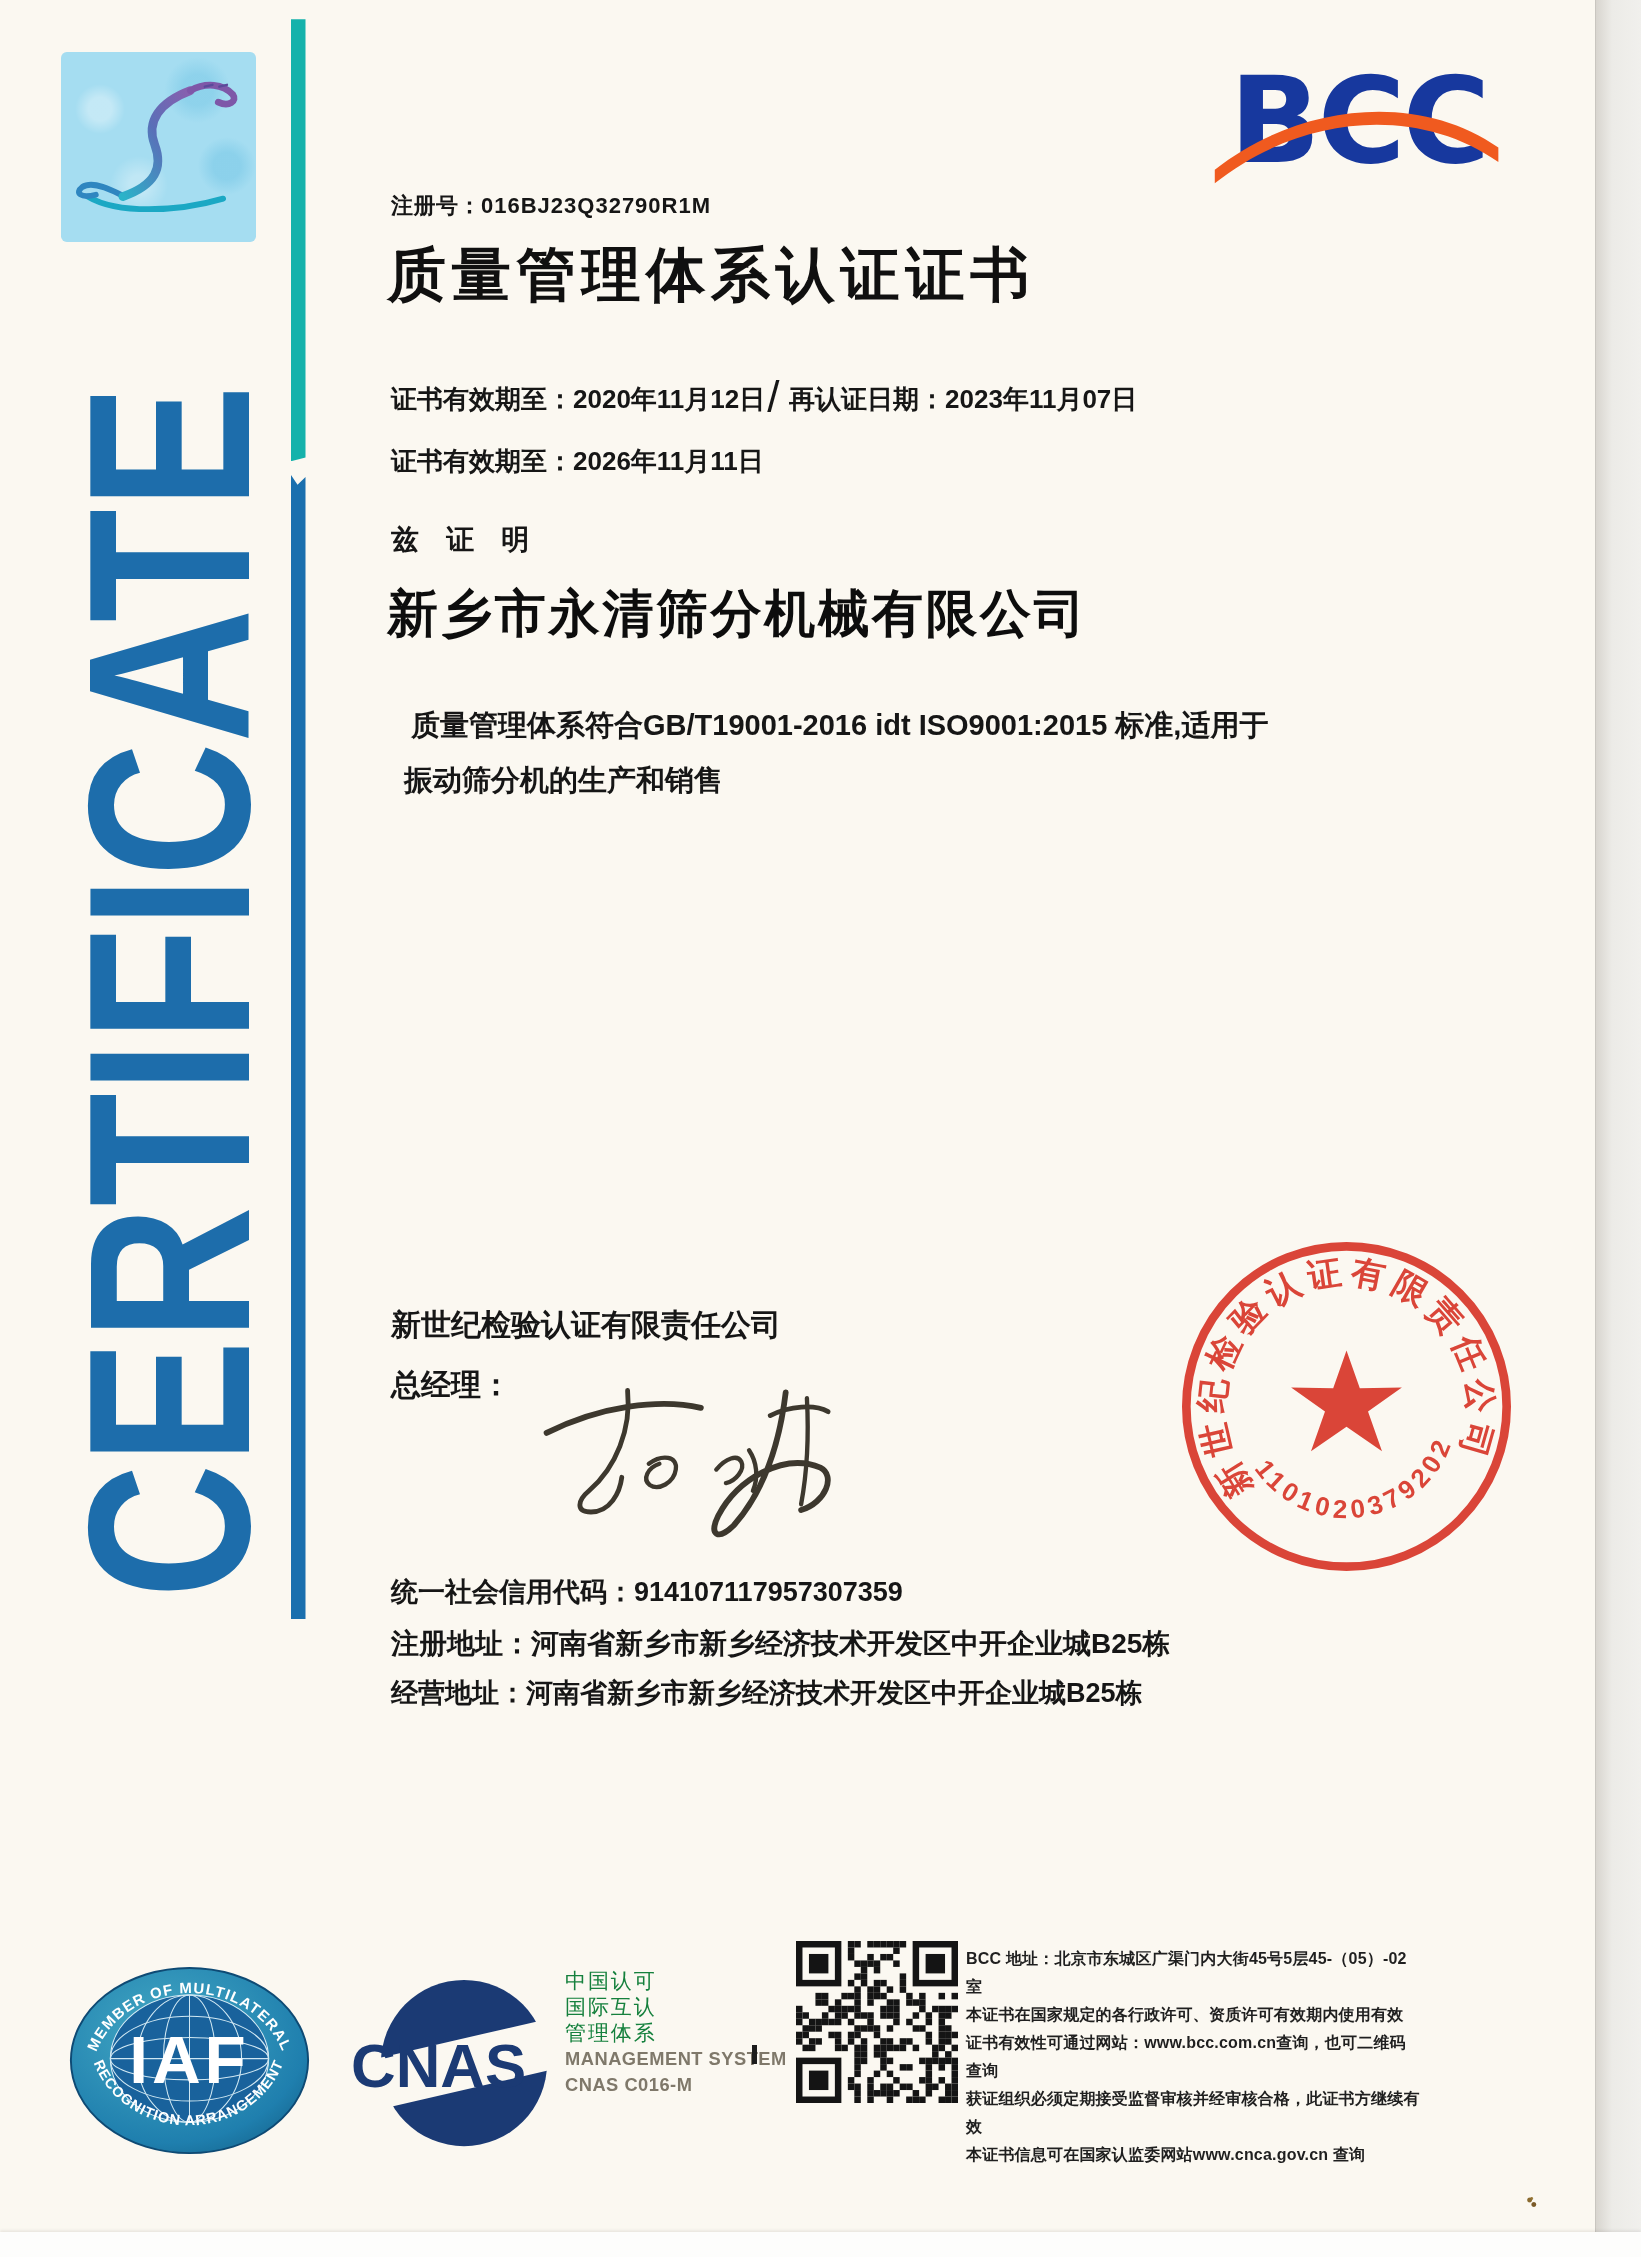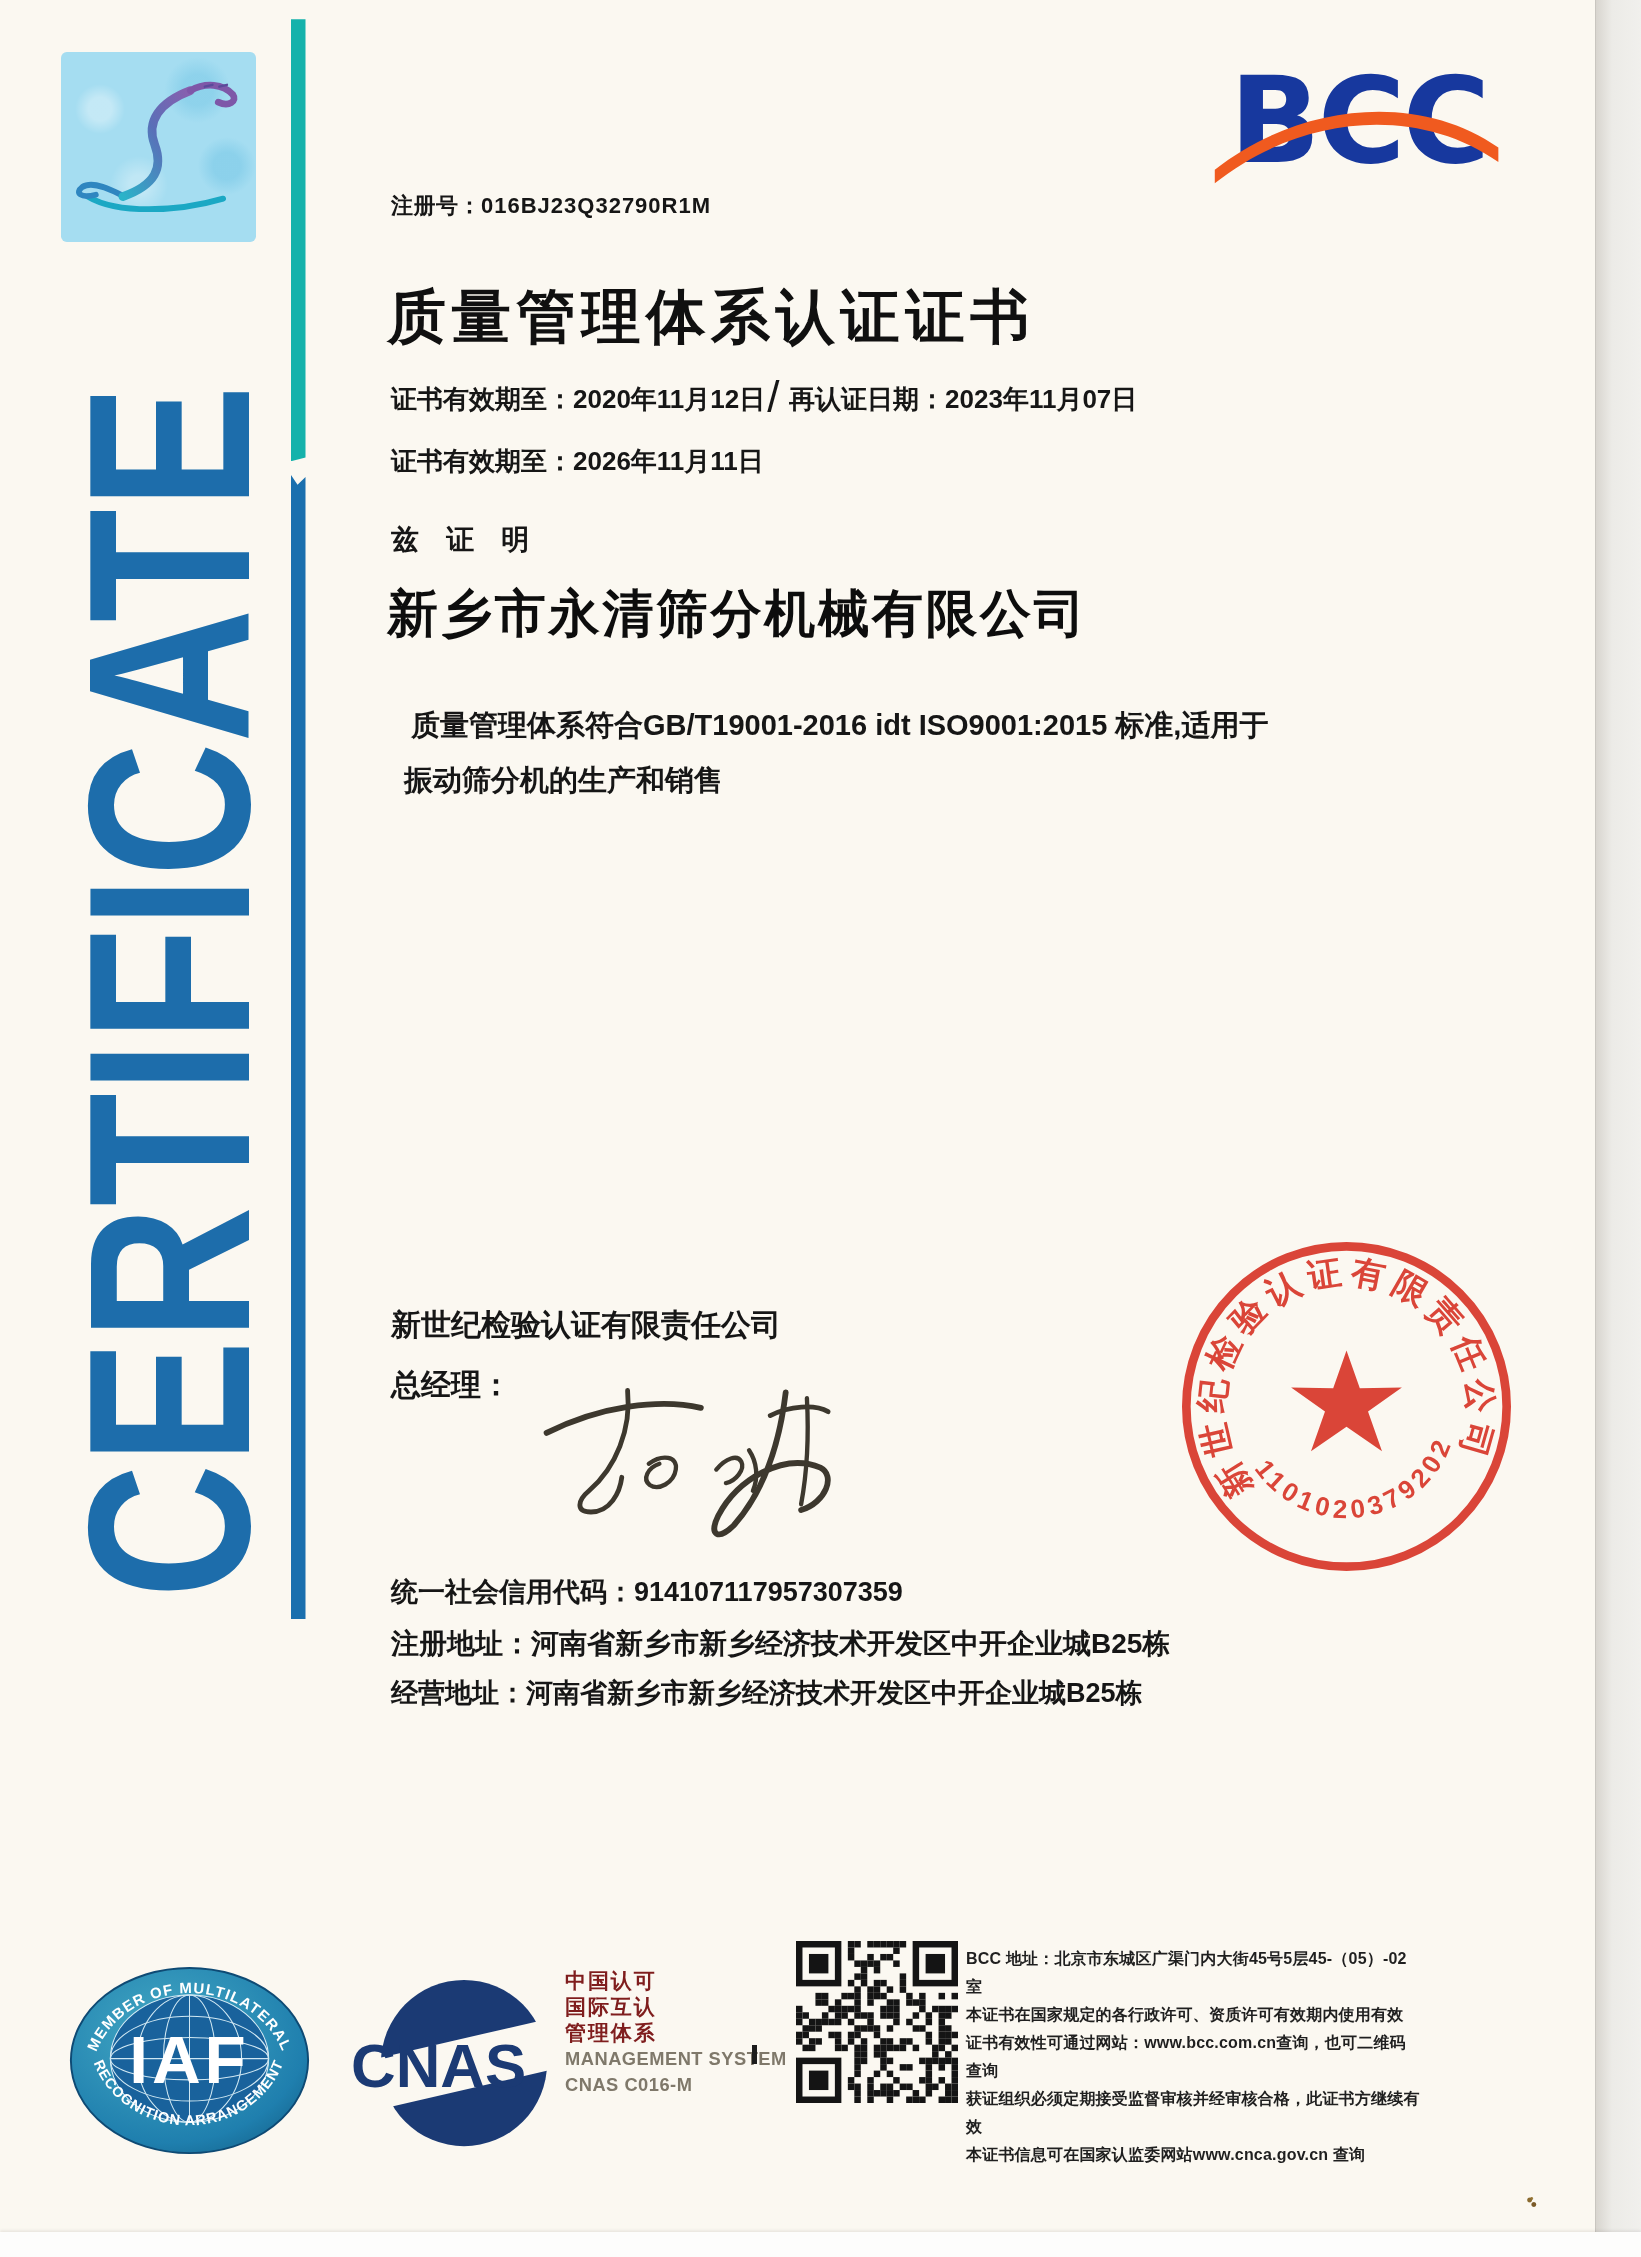--- a/index.html
+++ b/index.html
@@ -36,21 +36,21 @@
   
   .stripe-teal{left:291px;top:19.3px;width:14.5px;height:442px;background:#15b2ab;
     clip-path:polygon(0 0,100% 0,100% calc(100% - 3.9px),0 100%);}
   .stripe-blue{left:291px;top:475px;width:14.5px;height:1144px;background:#1a6fae;
     clip-path:polygon(0 0,45% 9.7px,100% 1.9px,100% 100%,0 100%);}
 
   .cert-svg{left:0;top:365px;}
 
   .reg-line{left:391px;top:191px;font-size:22px;font-weight:700;letter-spacing:0.5px;}
   .reg-line .val{font-weight:700;letter-spacing:1px;}
-  .doc-title{left:387px;top:236px;font-size:59px;font-weight:700;letter-spacing:5.8px;color:#101010;margin-top:42px;}
+  .doc-title{left:387px;top:236px;font-size:59px;font-weight:700;letter-spacing:5.8px;color:#101010;}
 
   .date-line1{left:391px;top:382px;font-size:26px;font-weight:600;}
   .date-line1 .slash{display:inline-block;font-size:44px;font-weight:400;line-height:0;
     transform:translateY(3.9px);margin:0 9.7px 0 1.9px;}
   .date-line2{left:391px;top:444px;font-size:26px;font-weight:600;}
 
   .hereby{left:391px;top:521px;font-size:28px;font-weight:600;letter-spacing:9.7px;}
   .company{left:387px;top:580px;font-size:51px;font-weight:700;letter-spacing:2.9px;color:#0d0d0d;}
   .scope1{left:389px;top:706px;font-size:29px;font-weight:600;margin-left:22px;}
   .scope2{left:404px;top:761px;font-size:29px;font-weight:600;}
@@ -61,21 +61,21 @@
   .stamp-svg{left:1168px;top:1228px;opacity:.93;}
 
   .credit{left:391px;top:1574px;font-size:27px;font-weight:600;}
   .addr1{left:391px;top:1625px;font-size:28px;font-weight:600;}
   .addr2{left:391px;top:1675px;font-size:27px;font-weight:600;}
 
   .iaf-svg{left:68px;top:1966px;}
   .cnas-svg{left:351px;top:1979px;}
 
   .accred{left:565px;top:1968px;line-height:26px;}
-  .accred .zh{font-size:21px;color:#7f1d1d;letter-spacing:1.9px;font-weight:700;}
+  .accred .zh{font-size:21px;color:#15803d;letter-spacing:1.9px;font-weight:400;}
   .accred .en{font-size:18.3px;color:#7f786a;font-weight:700;letter-spacing:0.5px;}
 
   .qr-svg{left:796px;top:1941px;}
 
   .notes{left:966px;top:1945px;width:454px;font-size:16px;font-weight:600;
     color:#1f1f1f;line-height:28px;letter-spacing:0.2px;}
 </style>
 </head>
 <body>
 

